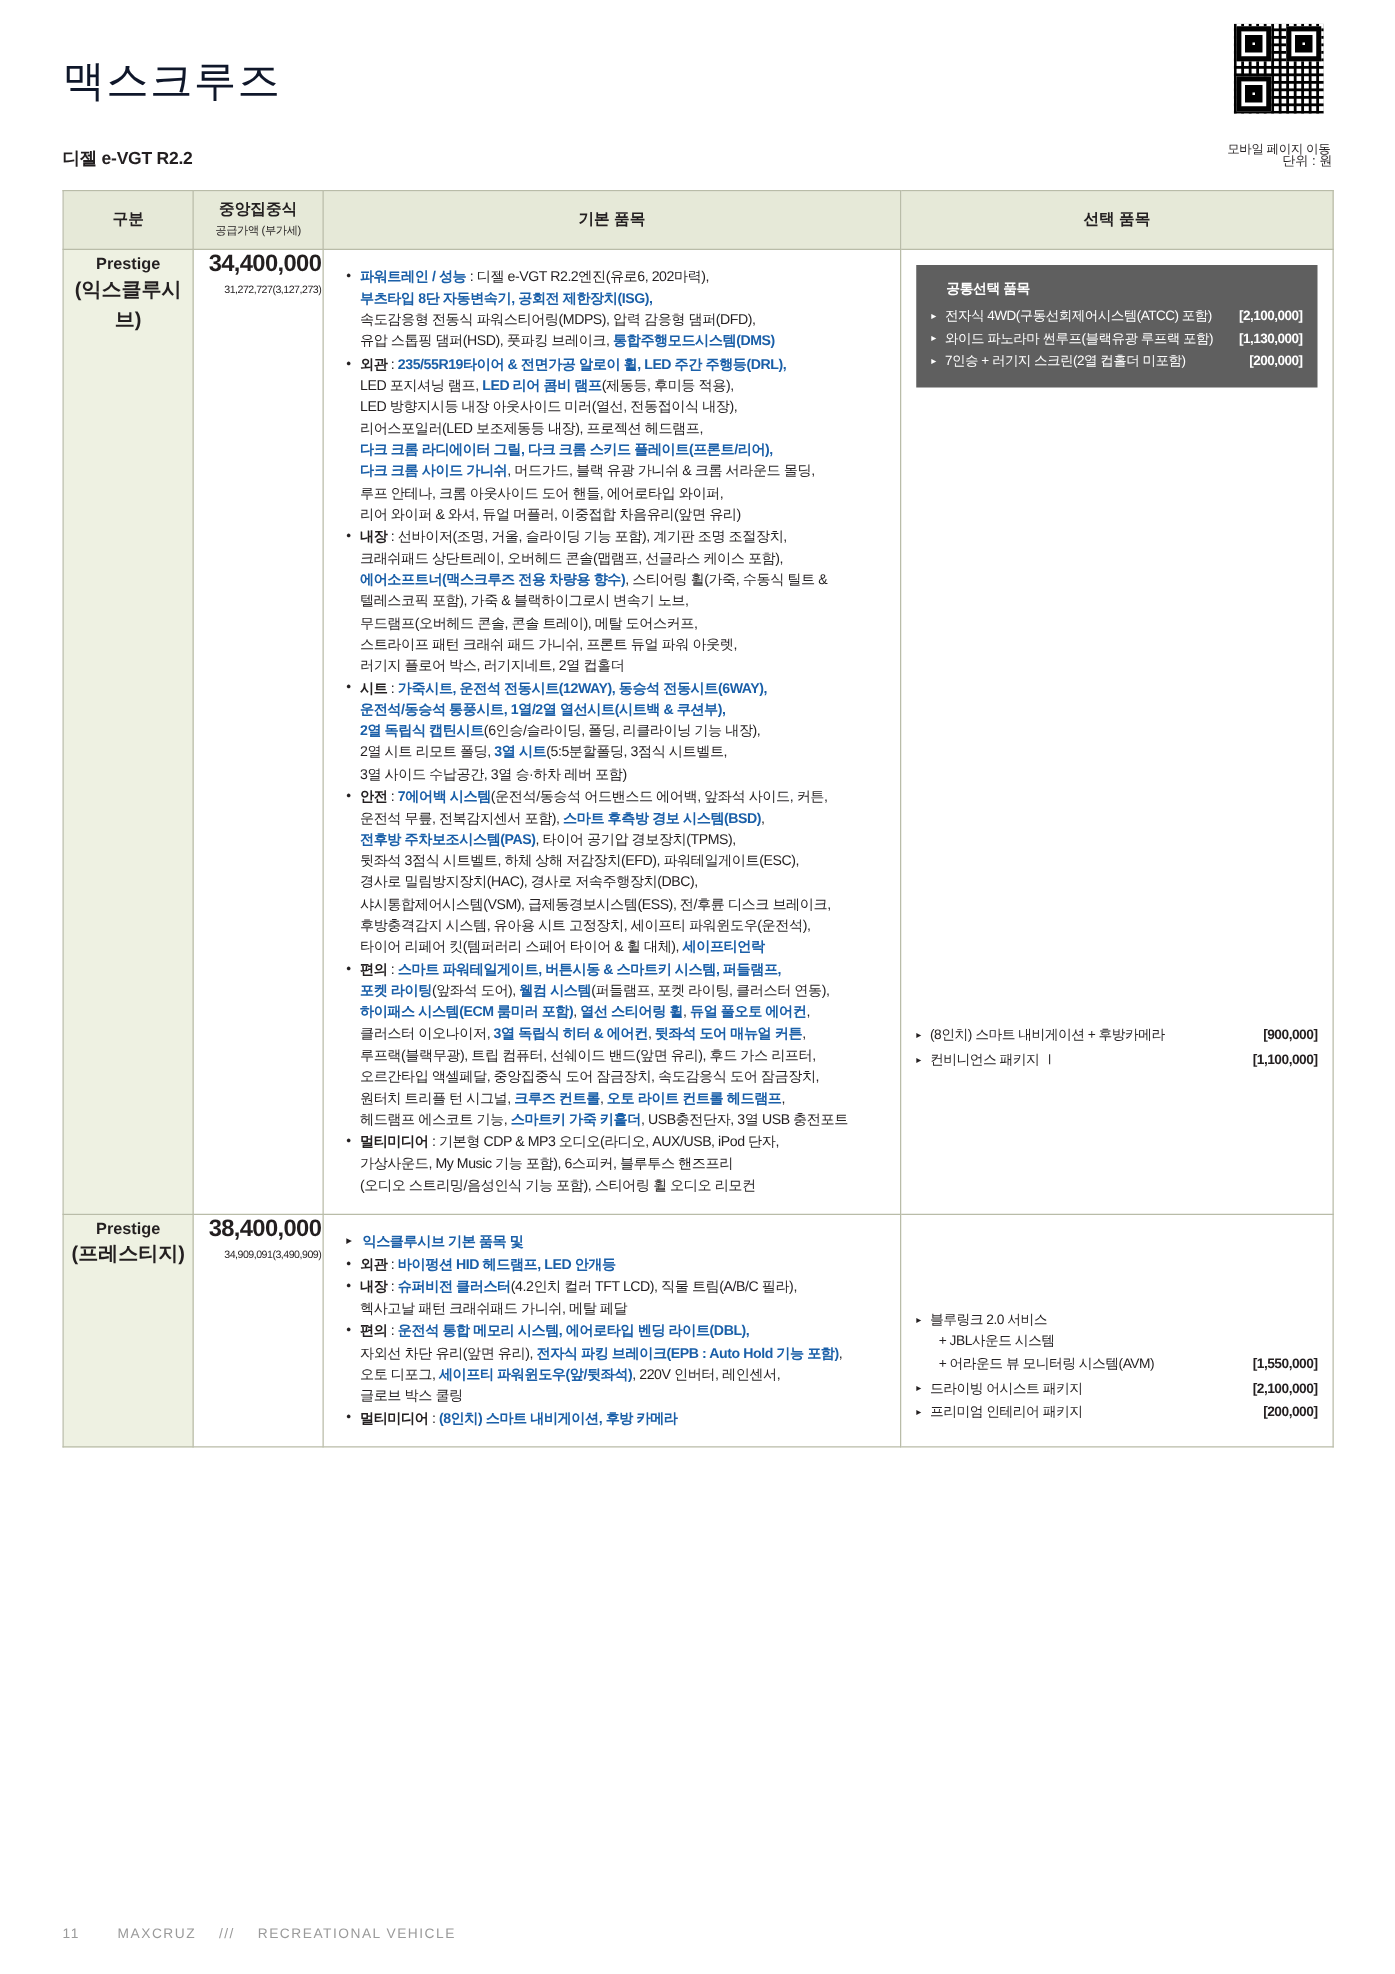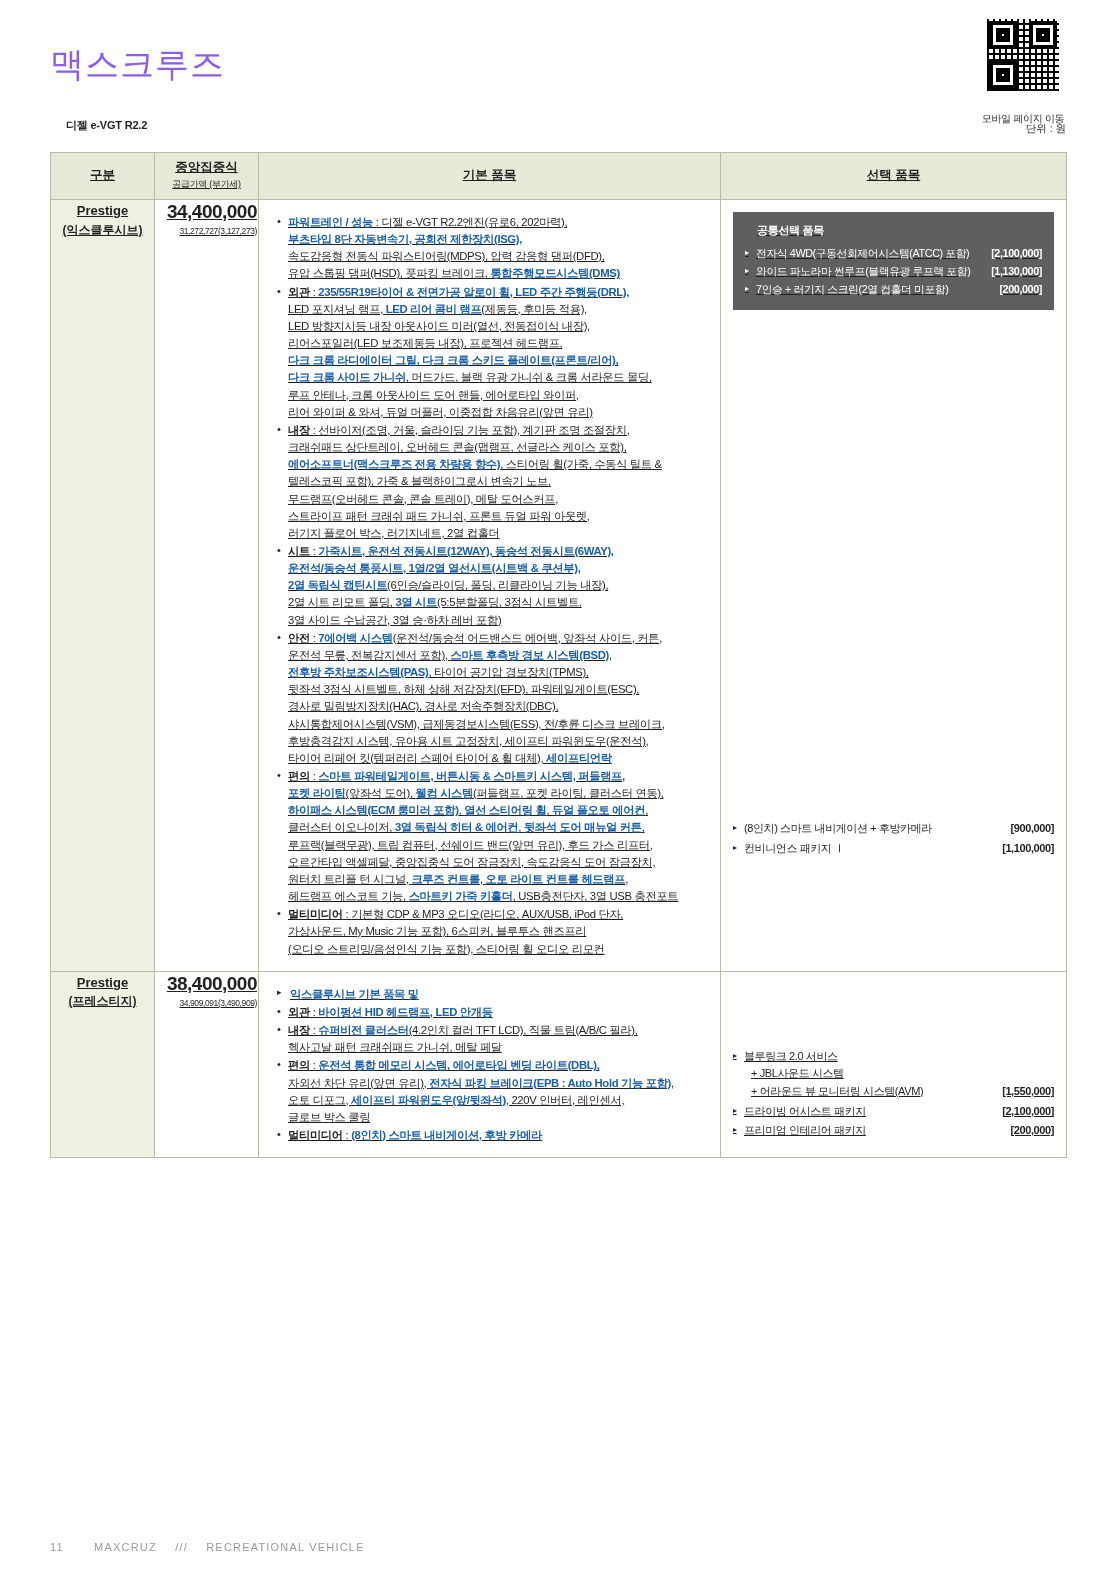--- a/index.html
+++ b/index.html
@@ -26,21 +26,21 @@
   .header {
     position: relative;
     height: 118px;
   }
   .model-title {
     position: absolute;
     left: 0;
     top: 42px;
     font-size: 34px;
     letter-spacing: 1px;
-    color: #8b5cf6;
+    color: #0f172a;
     font-weight: 400;
   }
   .qr-wrap {
     position: absolute;
     right: 0;
     top: 18px;
     width: 86px;
     text-align: center;
   }
   .qr {
@@ -85,39 +85,37 @@
   }
   
   .subhead {
     position: relative;
     height: 30px;
   }
   .engine-label {
     position: absolute;
     left: 0;
     top: 0;
-    font-size: 11px;
+    font-size: 14px;
     font-weight: 700;
     letter-spacing: -0.2px;
-    margin-left: 16px;
   }
   .unit-label {
     position: absolute;
     right: 0;
     top: 4px;
     font-size: 10.5px;
     color: #231f20;
   }
   
   table.spec {
     width: 1016px;
     border-collapse: collapse;
     table-layout: fixed;
     margin-top: 4px;
-    text-decoration: underline;
   }
   table.spec th {
     background: #e6e9d8;
     border: 1px solid #b9bca8;
     font-size: 12.5px;
     font-weight: 700;
     padding: 6px 0 8px;
     color: #231f20;
   }
   th .sub {
@@ -135,21 +133,21 @@
     background: #eef1e2;
     text-align: center;
     vertical-align: middle;
     font-size: 13px;
     font-weight: 700;
     line-height: 1.5;
     width: 104px;
   }
   td.trim .kr {
     display: block;
-    font-size: 12px;
+    font-size: 16px;
     font-weight: 700;
   }
   td.price {
     text-align: right;
     vertical-align: middle;
     width: 104px;
   }
   td.price .main {
     font-size: 19px;
     font-weight: 700;

